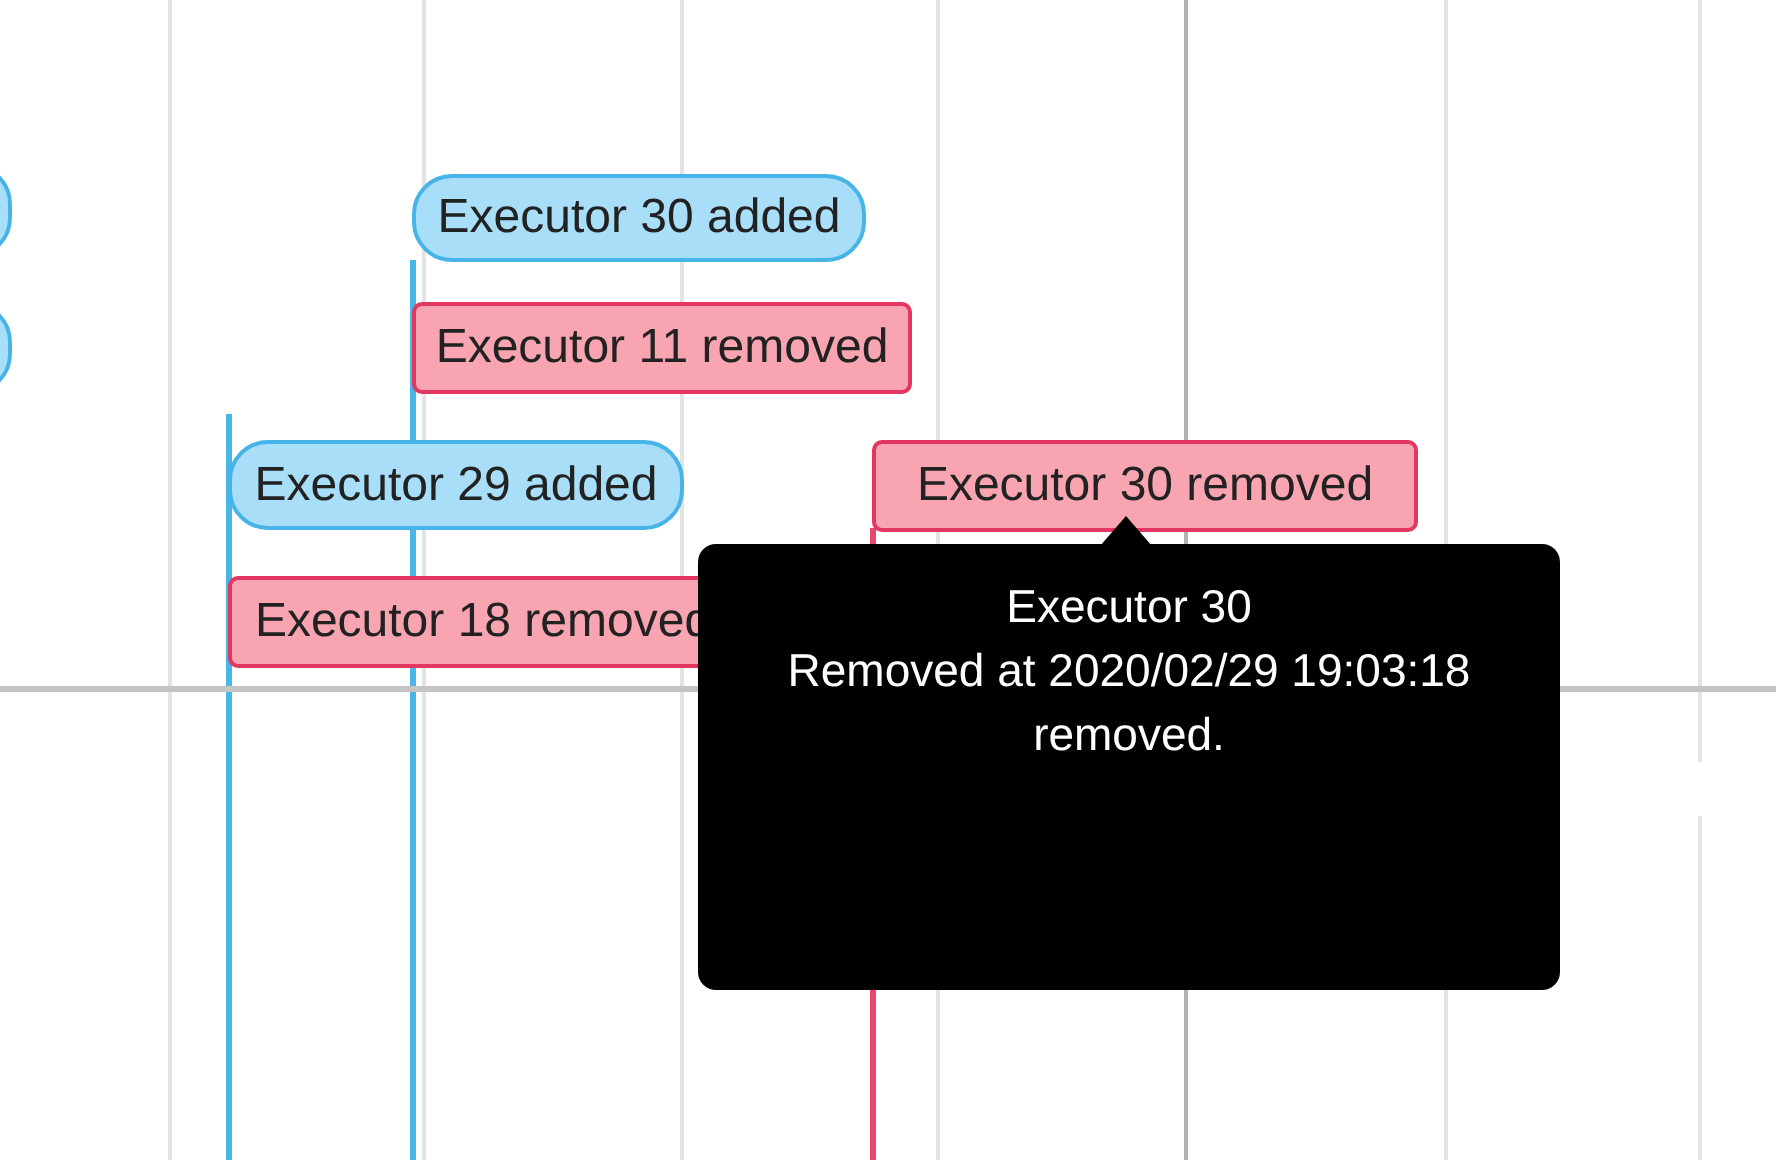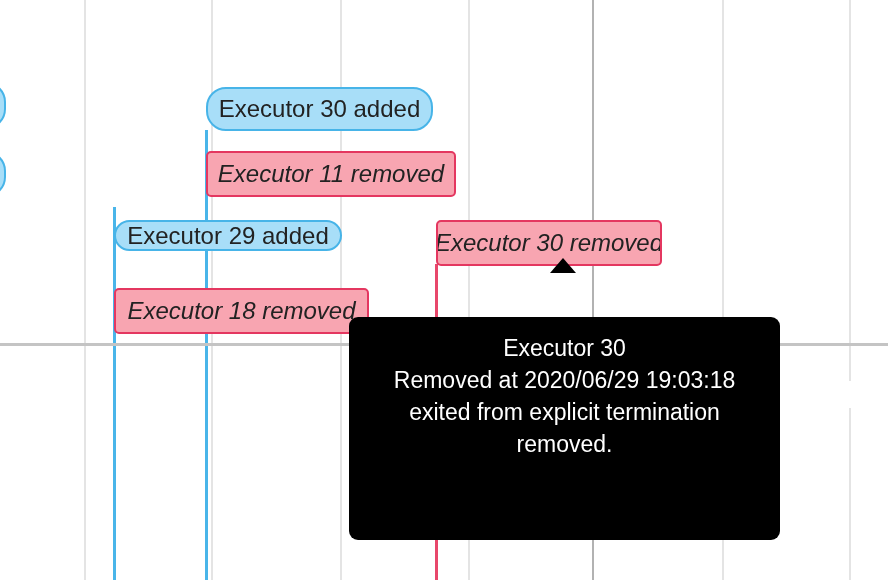--- a/index.html
+++ b/index.html
@@ -23,33 +23,32 @@
   .event-box{
     position:absolute;
     box-sizing:border-box;
     display:flex;align-items:center;justify-content:center;
     border:2px solid;border-radius:5px;
     font-size:24px;color:#222;
     white-space:nowrap;overflow:hidden;
     z-index:4;
   }
   .event-box.added{background:var(--added-fill,#a8def8);border-color:var(--added-border,#47b4e8);border-radius:20px;}
-  .event-box.removed{background:var(--removed-fill,#f8a5b1);border-color:var(--removed-border,#e43760);font-style:italic;}
+  .event-box.removed{background:var(--removed-fill,#f8a5b1);border-color:var(--removed-border,#e43760);}
   
   .event-box.clipped-left{z-index:4;}
   
   #tooltip{
     position:absolute;left:349px;top:272px;width:431px;height:223px;
     box-sizing:border-box;
     background:var(--tooltip-bg,#000);color:var(--tooltip-text,#fff);
     border-radius:9px;
     font-size:23px;line-height:32px;text-align:center;
     padding-top:15px;
     z-index:6;
-    margin-top:45px;
   }
   #tooltip .tline{height:32px;white-space:nowrap;overflow:visible;}
   #tooltip-arrow{
     position:absolute;left:550px;top:258px;
     width:0;height:0;
     border-left:13px solid transparent;
     border-right:13px solid transparent;
     border-bottom:15px solid var(--tooltip-bg,#000);
     z-index:6;
   }
@@ -77,33 +76,32 @@
 
   <div class="event-box added clipped-left" style="left:-40px;top:82px;width:46px;height:47px"></div>
   <div class="event-box added clipped-left" style="left:-40px;top:151px;width:46px;height:46px"></div>
 
   <div class="event-box added" style="left:206px;top:87px;width:227px;height:44px">
     <span>Executor 30 added</span>
   </div>
   <div class="event-box removed" style="left:206px;top:151px;width:250px;height:46px">
     <span>Executor 11 removed</span>
   </div>
-  <div class="event-box added" style="left:114px;top:220px;width:228px;height:31px">
+  <div class="event-box added" style="left:114px;top:220px;width:228px;height:45px">
     <span>Executor 29 added</span>
   </div>
   <div class="event-box removed" style="left:114px;top:288px;width:255px;height:46px">
     <span>Executor 18 removed</span>
   </div>
-  <div class="event-box removed" style="left:436px;top:220px;width:226px;height:46px">
+  <div class="event-box removed" style="left:436px;top:220px;width:273px;height:46px">
     <span>Executor 30 removed</span>
   </div>
 
   <div id="tooltip-arrow"></div>
   <div id="tooltip">
     <div class="tline">Executor 30</div>
-    <div class="tline">Removed at 2020/06/29 19:03:18</div>
-    <div class="tline">exited from explicit termination</div>
+    <div class="tline">Removed at 2020/02/29 19:03:18</div>
     <div class="tline">removed.</div>
   </div>
 
   <div id="overflow-artifact"></div>
 
 </div>
 
 </body></html>

